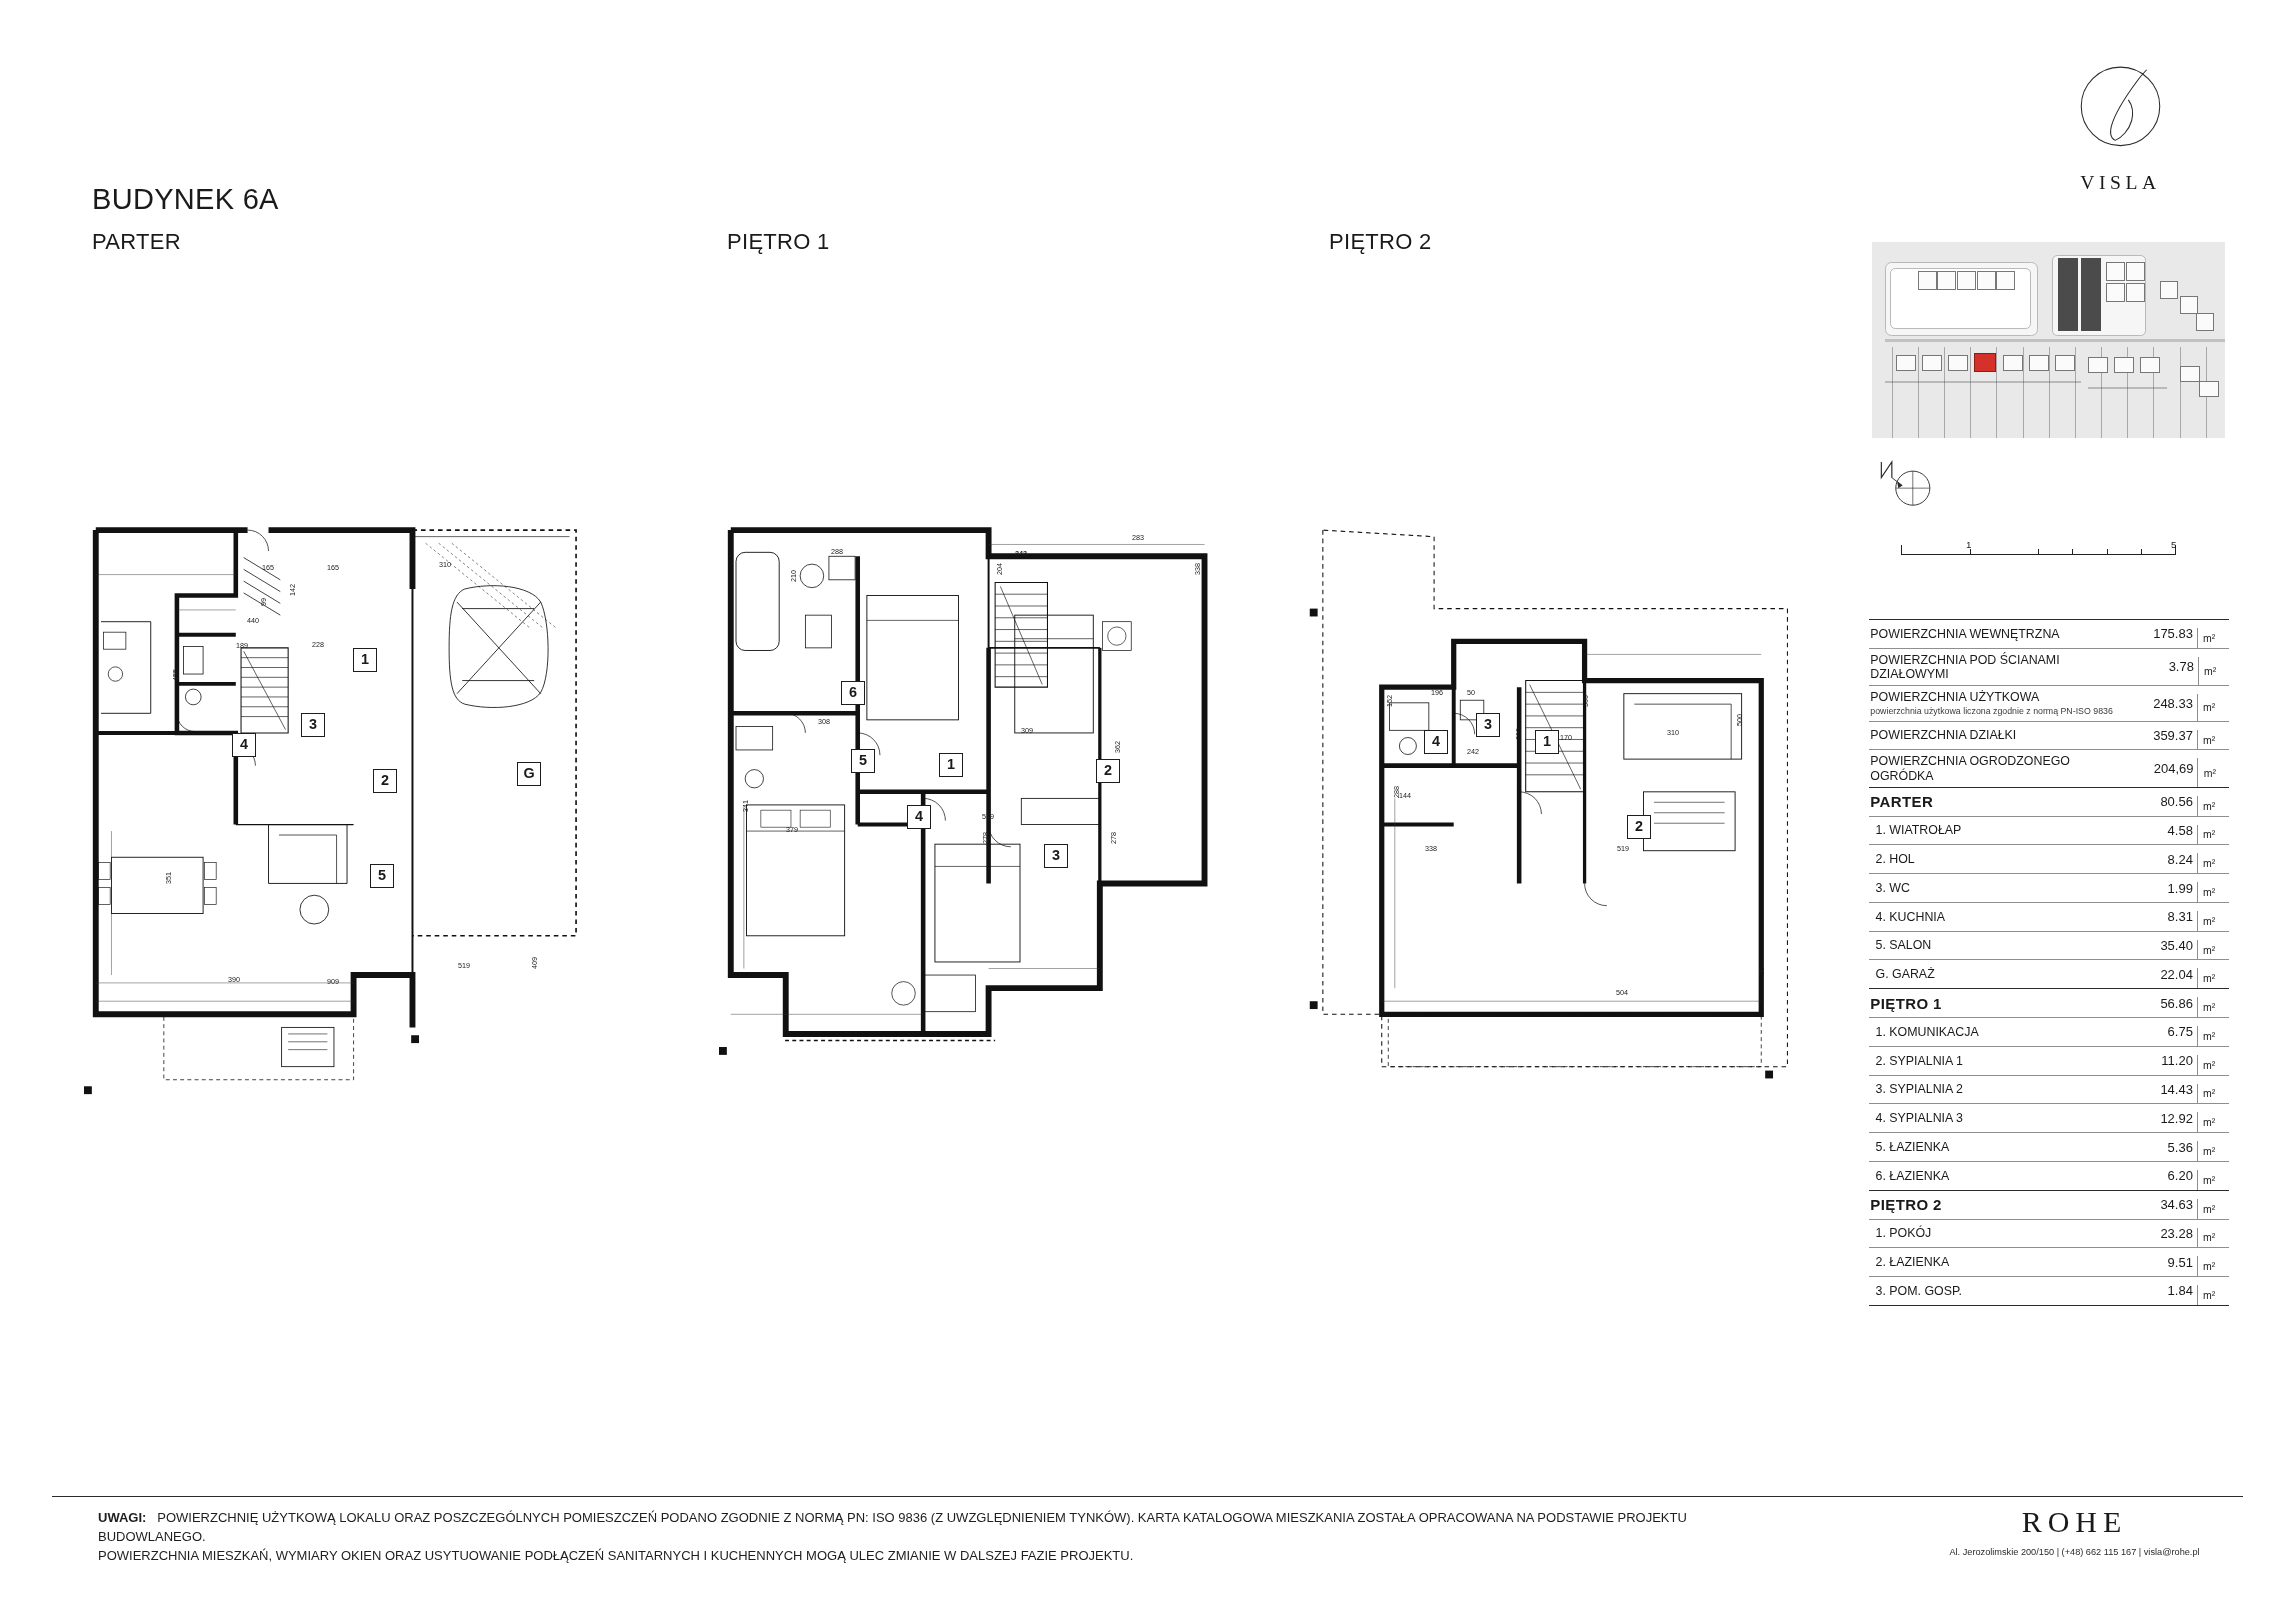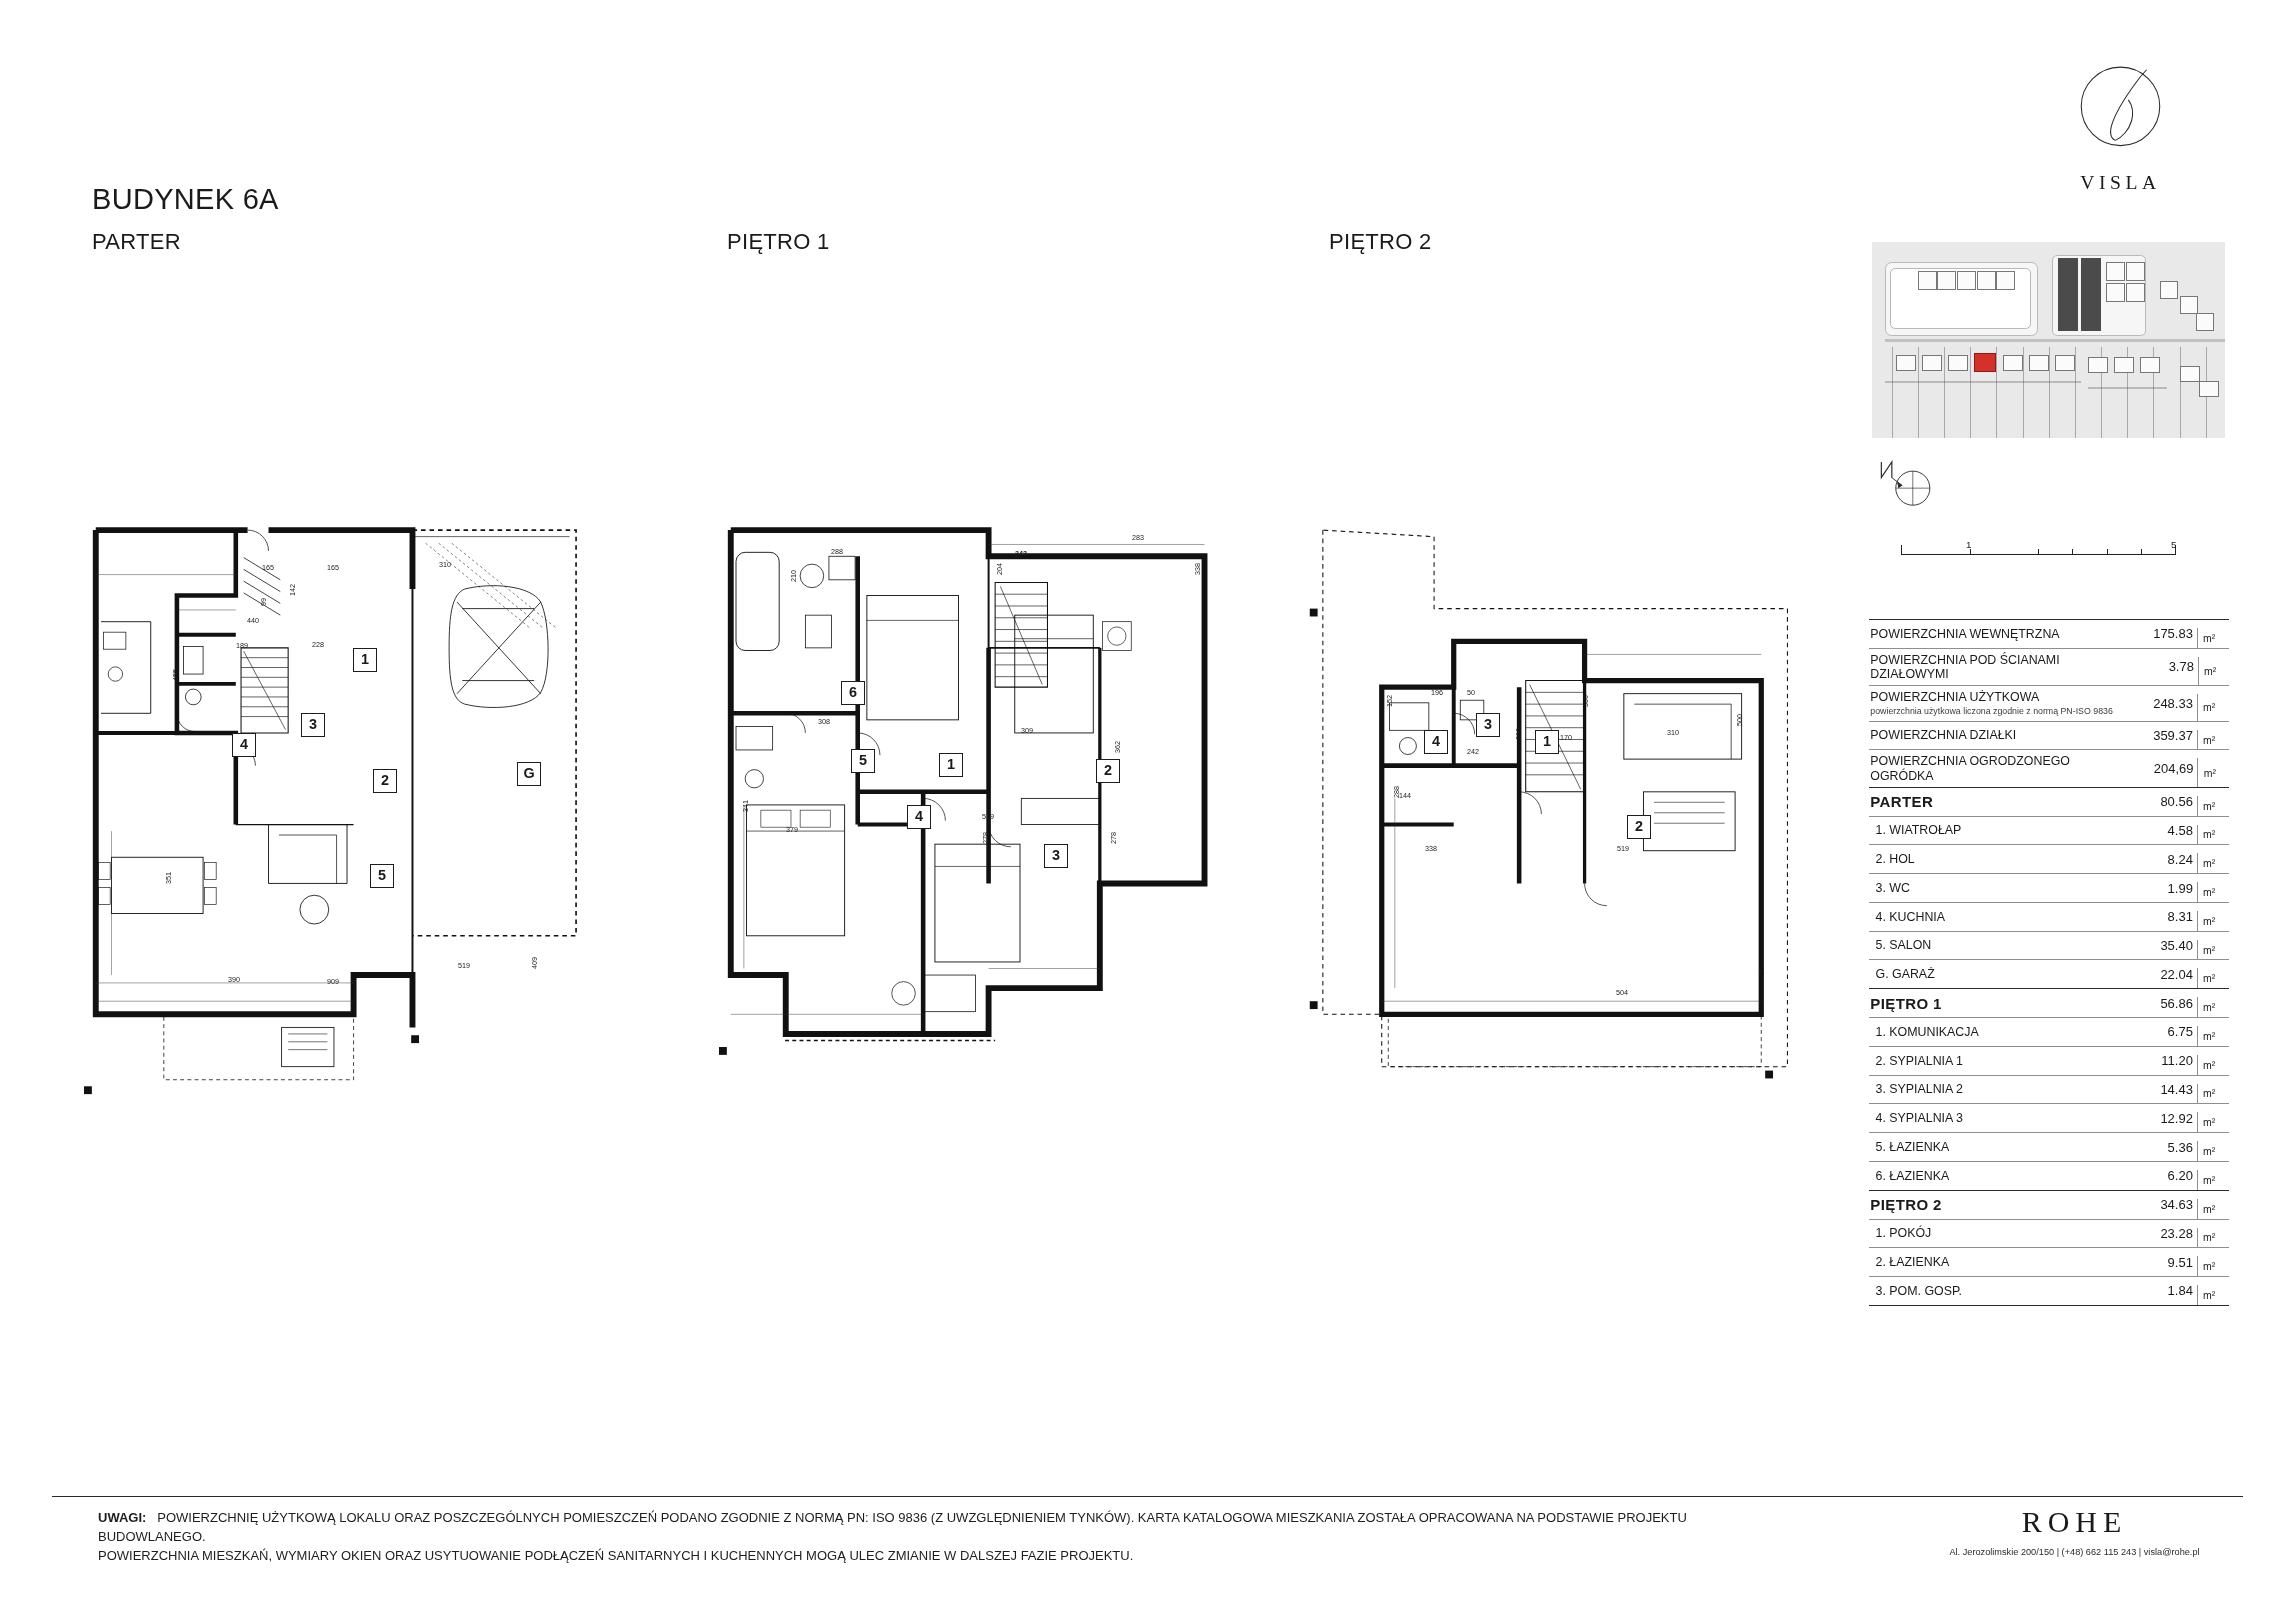--- a/index.html
+++ b/index.html
@@ -732,15 +732,15 @@
 
 <div class="footer-line"></div>
 
 <div class="notes">
   <div><span class="hdr">UWAGI:</span>&nbsp;&nbsp;&nbsp;<span>POWIERZCHNIĘ UŻYTKOWĄ LOKALU ORAZ POSZCZEGÓLNYCH POMIESZCZEŃ PODANO ZGODNIE Z NORMĄ PN: ISO 9836 (Z UWZGLĘDNIENIEM TYNKÓW). KARTA KATALOGOWA MIESZKANIA ZOSTAŁA OPRACOWANA NA PODSTAWIE PROJEKTU BUDOWLANEGO.</span></div>
   <div>POWIERZCHNIA MIESZKAŃ, WYMIARY OKIEN ORAZ USYTUOWANIE PODŁĄCZEŃ SANITARNYCH I KUCHENNYCH MOGĄ ULEC ZMIANIE W DALSZEJ FAZIE PROJEKTU.</div>
 </div>
 
 <div class="rohe">
   <div class="word">ROHE</div>
-  <div class="addr">Al. Jerozolimskie 200/150  |  (+48) 662 115 243  |  visla@rohe.pl</div>
+  <div class="addr">Al. Jerozolimskie 200/150  |  (+48) 662 115 167  |  visla@rohe.pl</div>
 </div>
 
 
 </body></html>

